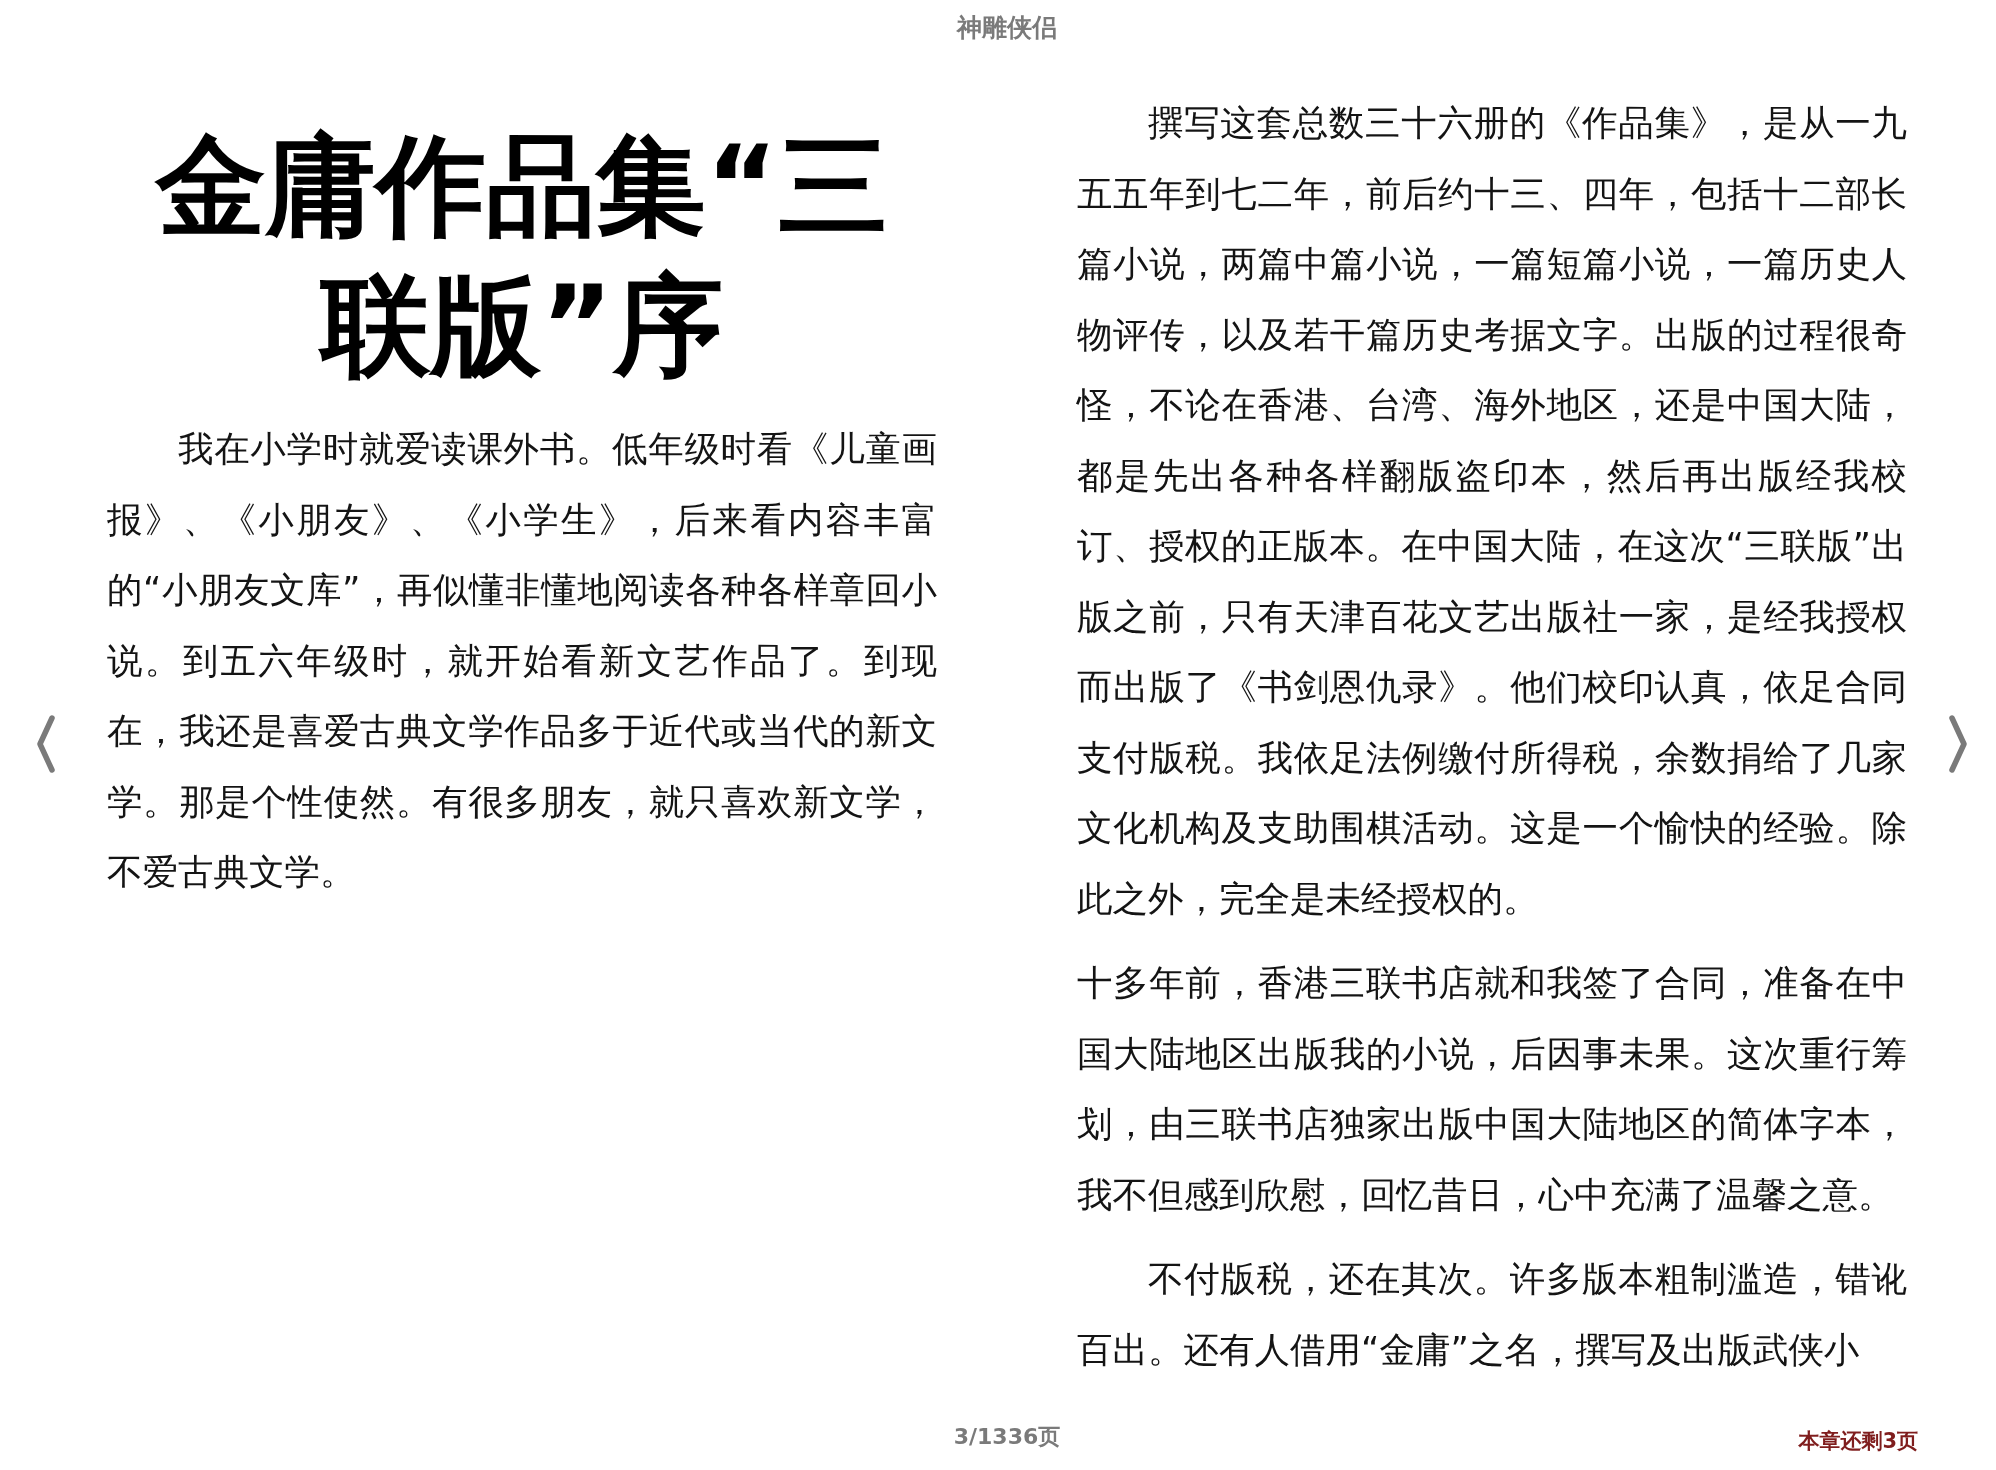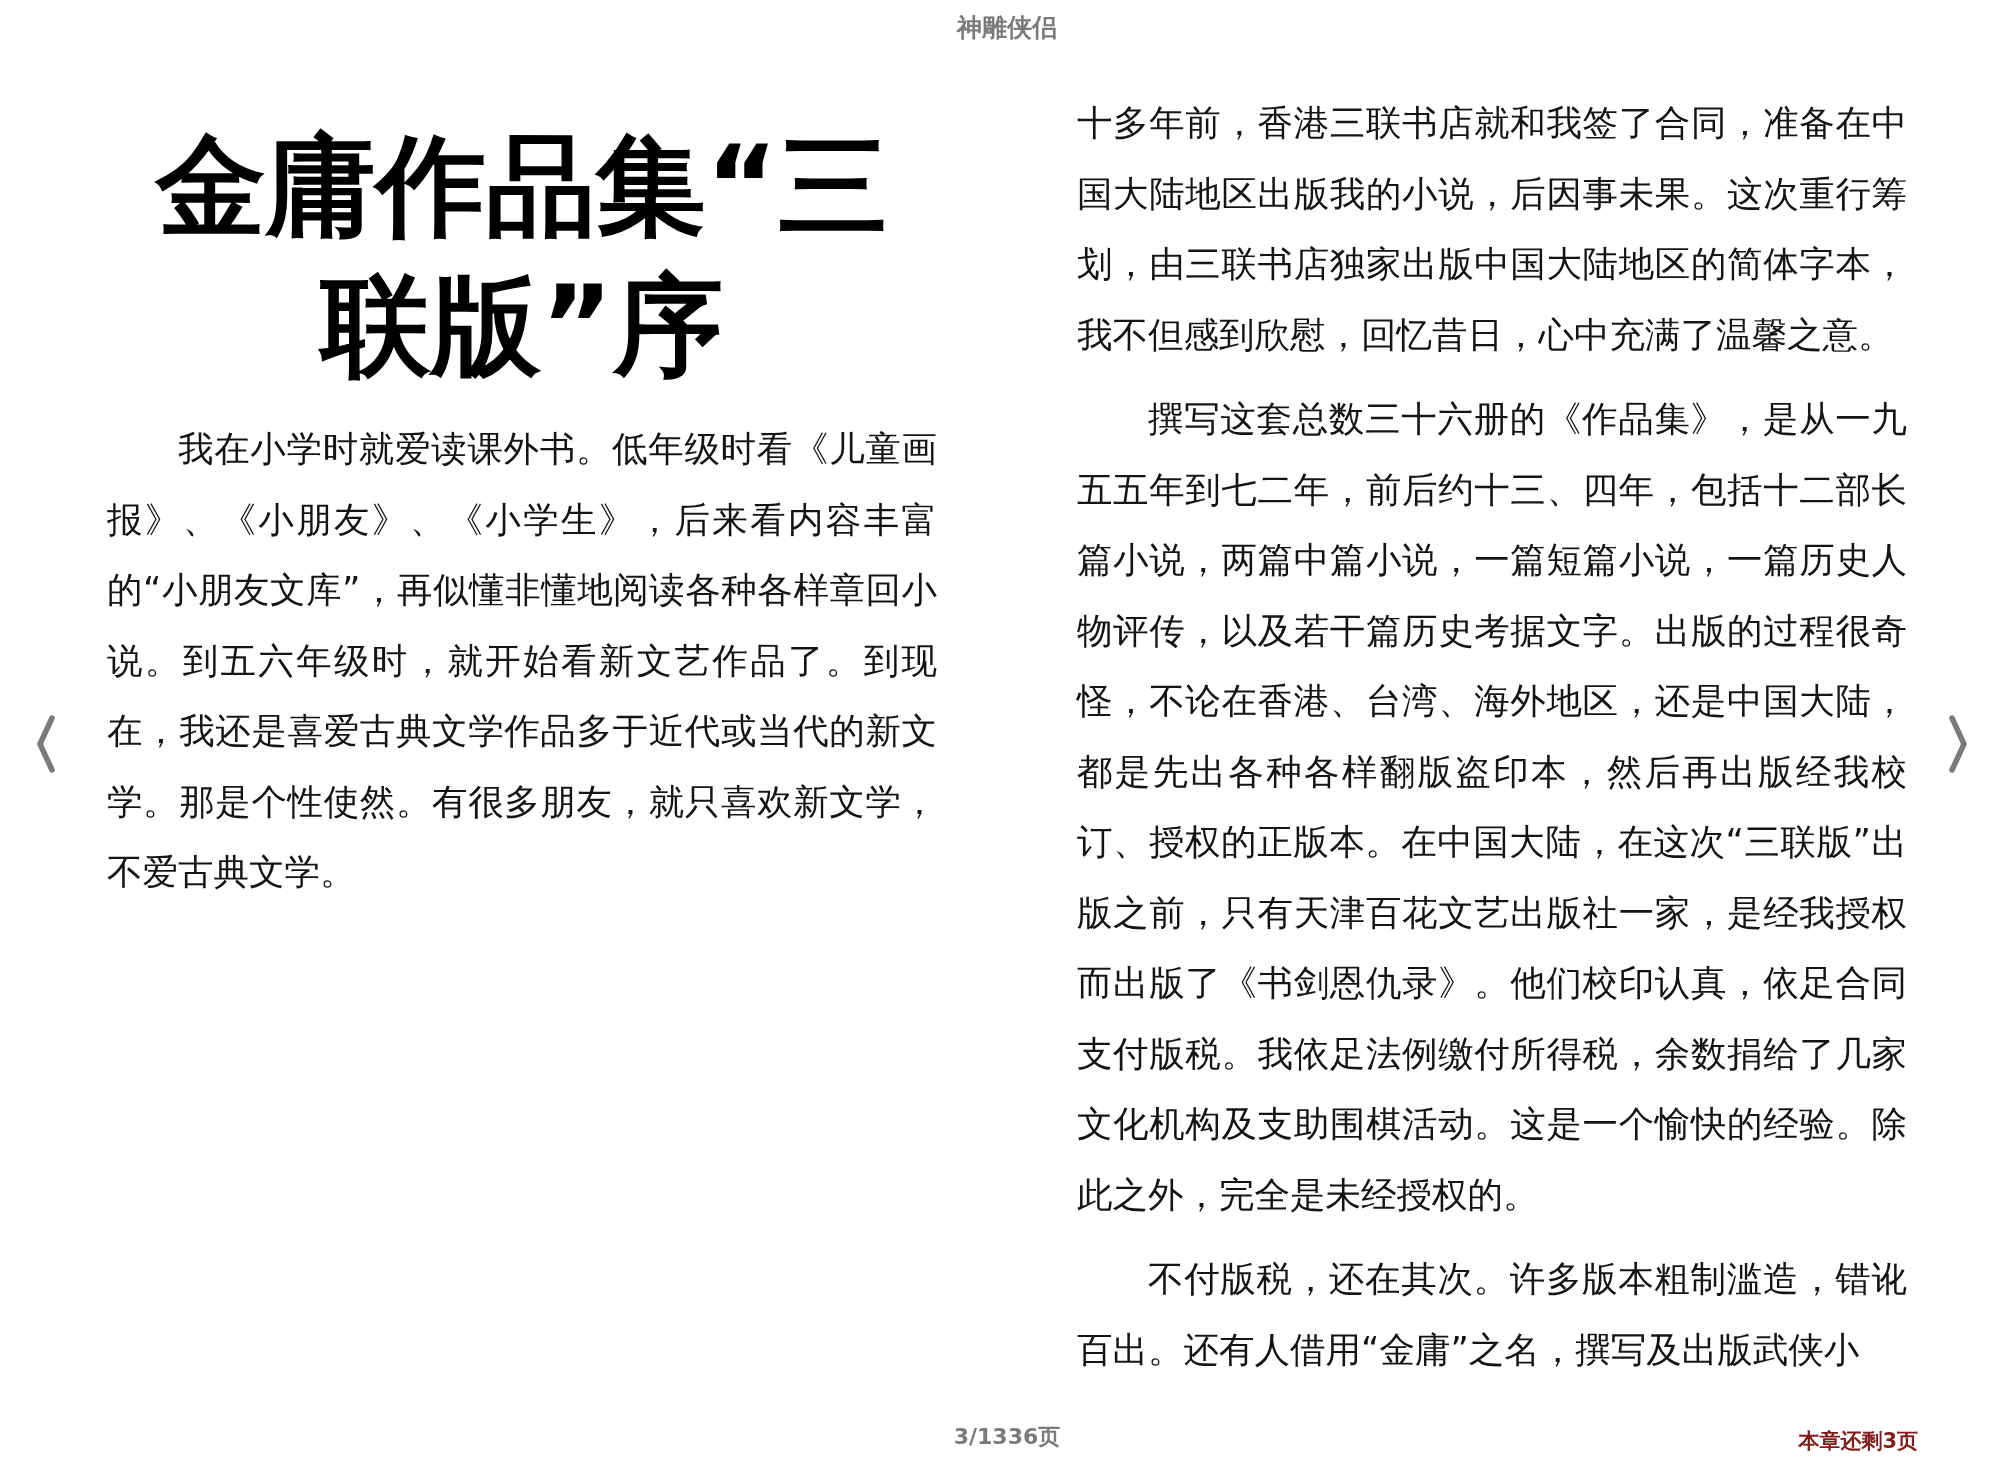--- a/index.html
+++ b/index.html
@@ -53,22 +53,22 @@
     <polyline points="22,6 10,32 22,58" fill="none" stroke="#7a7a7a" stroke-width="5.5" stroke-linecap="round" stroke-linejoin="round"></polyline>
   </svg>
 </div>
 
 <div class="column col-left">
   <h1 class="chapter-title">金庸作品集“三联版”序</h1>
   <p class="para">我在小学时就爱读课外书。低年级时看《儿童画报》、《小朋友》、《小学生》，后来看内容丰富的“小朋友文库”，再似懂非懂地阅读各种各样章回小说。到五六年级时，就开始看新文艺作品了。到现在，我还是喜爱古典文学作品多于近代或当代的新文学。那是个性使然。有很多朋友，就只喜欢新文学，不爱古典文学。</p>
 </div>
 
 <div class="column col-right">
+  <p class="para">撰写这套总数三十六册的《作品集》，是从一九五五年到七二年，前后约十三、四年，包括十二部长篇小说，两篇中篇小说，一篇短篇小说，一篇历史人物评传，以及若干篇历史考据文字。出版的过程很奇怪，不论在香港、台湾、海外地区，还是中国大陆，都是先出各种各样翻版盗印本，然后再出版经我校订、授权的正版本。在中国大陆，在这次“三联版”出版之前，只有天津百花文艺出版社一家，是经我授权而出版了《书剑恩仇录》。他们校印认真，依足合同支付版税。我依足法例缴付所得税，余数捐给了几家文化机构及支助围棋活动。这是一个愉快的经验。除此之外，完全是未经授权的。</p>
   <p class="para cont">十多年前，香港三联书店就和我签了合同，准备在中国大陆地区出版我的小说，后因事未果。这次重行筹划，由三联书店独家出版中国大陆地区的简体字本，我不但感到欣慰，回忆昔日，心中充满了温馨之意。</p>
-  <p class="para">撰写这套总数三十六册的《作品集》，是从一九五五年到七二年，前后约十三、四年，包括十二部长篇小说，两篇中篇小说，一篇短篇小说，一篇历史人物评传，以及若干篇历史考据文字。出版的过程很奇怪，不论在香港、台湾、海外地区，还是中国大陆，都是先出各种各样翻版盗印本，然后再出版经我校订、授权的正版本。在中国大陆，在这次“三联版”出版之前，只有天津百花文艺出版社一家，是经我授权而出版了《书剑恩仇录》。他们校印认真，依足合同支付版税。我依足法例缴付所得税，余数捐给了几家文化机构及支助围棋活动。这是一个愉快的经验。除此之外，完全是未经授权的。</p>
   <p class="para">不付版税，还在其次。许多版本粗制滥造，错讹百出。还有人借用“金庸”之名，撰写及出版武侠小</p>
 </div>
 
 <div class="nav-arrow nav-next">
   <svg width="30" height="64" viewBox="0 0 30 64">
     <polyline points="8,6 20,32 8,58" fill="none" stroke="#7a7a7a" stroke-width="5.5" stroke-linecap="round" stroke-linejoin="round"></polyline>
   </svg>
 </div>
 
 <div class="footer-pages">3/1336页</div>

